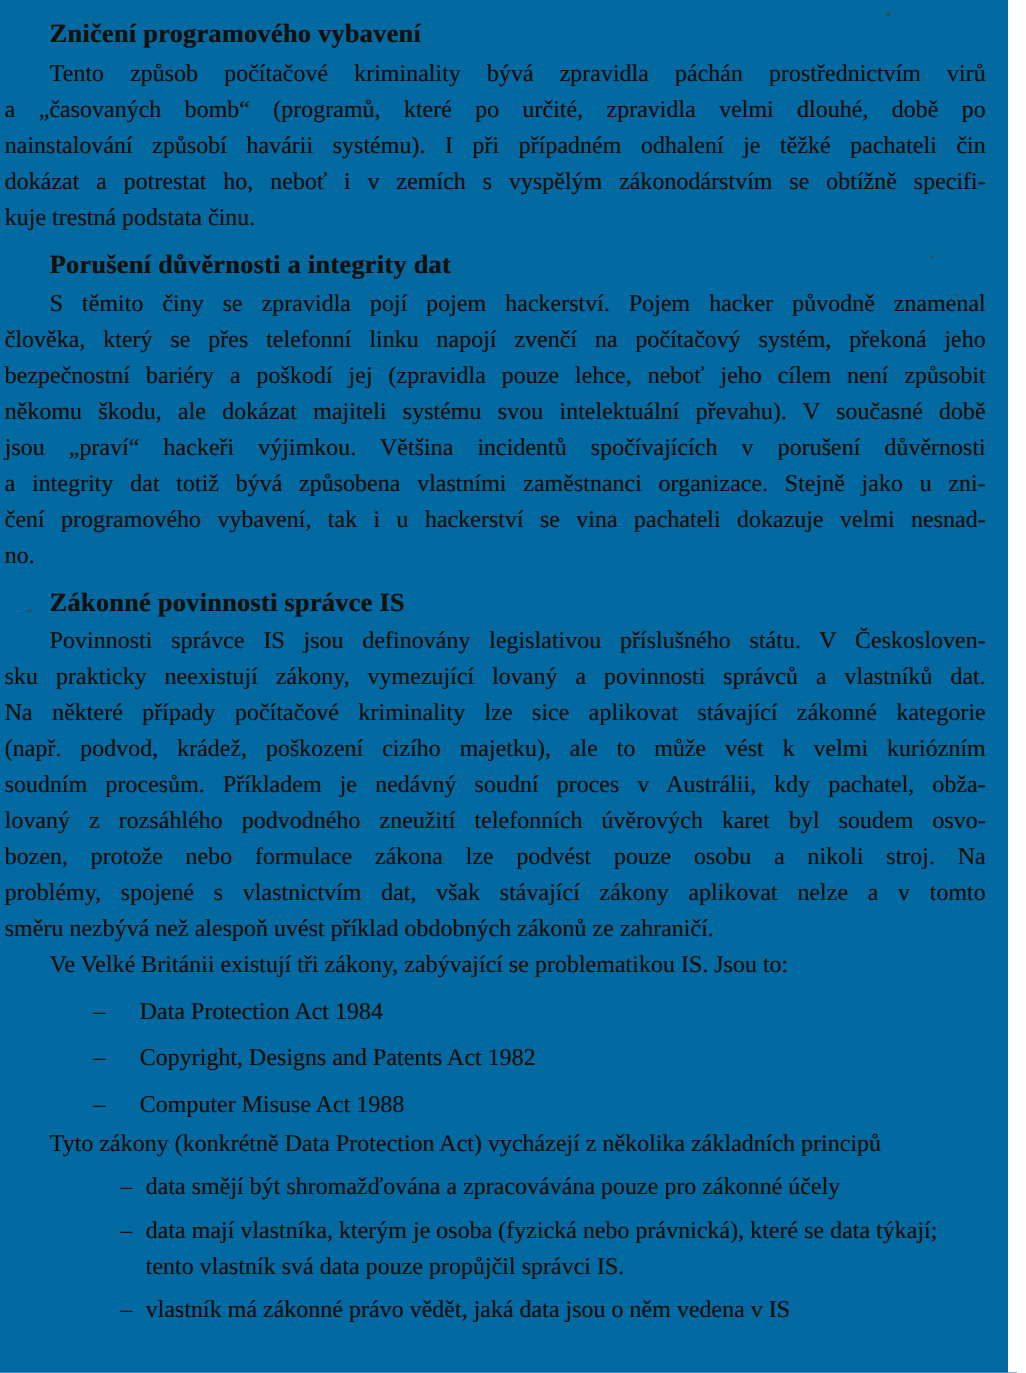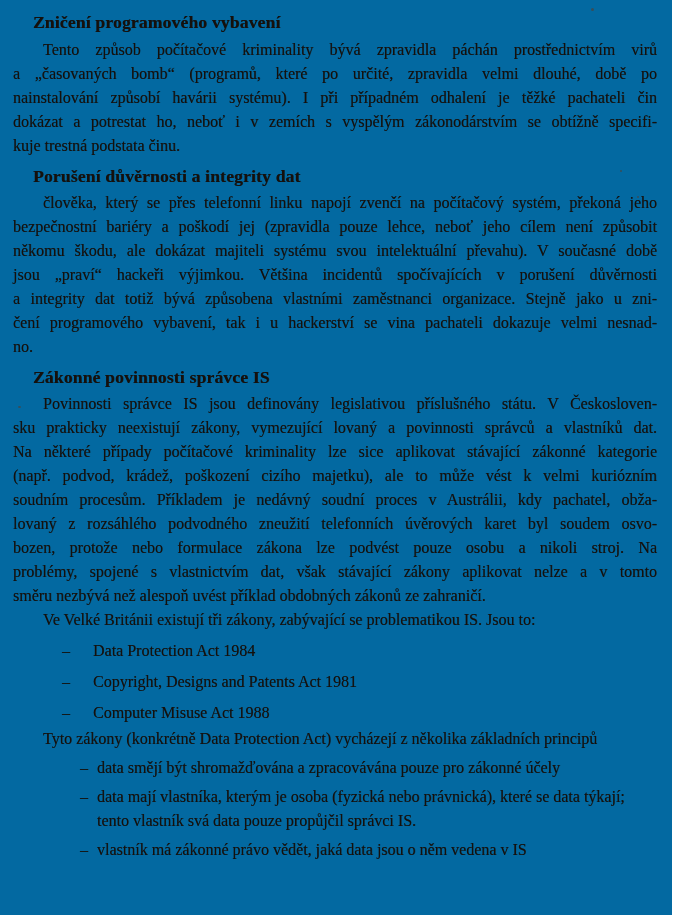--- a/index.html
+++ b/index.html
@@ -19,21 +19,21 @@
   
   .h{
     font-size:17.5px;font-weight:700;line-height:21px;
     padding-left:30px;letter-spacing:.2px;
     text-shadow:.4px .3px 0 rgba(21,16,12,.65);
   }
   .h1{margin-bottom:5px;}
   .h2,.h3{margin-top:8px;margin-bottom:4px;}
   
   .para{font-size:16px;line-height:24px;text-shadow:.35px .25px 0 rgba(21,16,12,.5);}
-  .para .line{text-align:justify;text-align-last:justify;margin-left:10px;}
+  .para .line{text-align:justify;text-align-last:justify;}
   .para .line:first-child{text-indent:30px;}
   .para .line:last-child{text-align-last:left;}
   
   .blist{font-size:16px;line-height:24px;text-shadow:.35px .25px 0 rgba(21,16,12,.5);}
   .blist .bullet-item{display:flex;align-items:flex-start;}
   .blist .dash{flex:0 0 auto;}
   .blist .bullet-text{flex:1 1 auto;}
   .acts{margin-left:59px;margin-top:3px;}
   .acts .bullet-item{margin-top:7px;}
   .acts .dash{width:31px;}
@@ -58,20 +58,21 @@
   <div class="para">
       <div class="line">Tento způsob počítačové kriminality bývá zpravidla páchán prostřednictvím virů</div>
       <div class="line">a „časovaných bomb“ (programů, které po určité, zpravidla velmi dlouhé, době po</div>
       <div class="line">nainstalování způsobí havárii systému). I při případném odhalení je těžké pachateli čin</div>
       <div class="line">dokázat a potrestat ho, neboť i v zemích s vyspělým zákonodárstvím se obtížně specifi-</div>
       <div class="line">kuje trestná podstata činu.</div>
     </div>
 
   <div class="h h2">Porušení důvěrnosti a integrity dat</div>
   <div class="para">
+      <div class="line">S těmito činy se zpravidla pojí pojem hackerství. Pojem hacker původně znamenal</div>
       <div class="line">člověka, který se přes telefonní linku napojí zvenčí na počítačový systém, překoná jeho</div>
       <div class="line">bezpečnostní bariéry a poškodí jej (zpravidla pouze lehce, neboť jeho cílem není způsobit</div>
       <div class="line">někomu škodu, ale dokázat majiteli systému svou intelektuální převahu). V současné době</div>
       <div class="line">jsou „praví“ hackeři výjimkou. Většina incidentů spočívajících v porušení důvěrnosti</div>
       <div class="line">a integrity dat totiž bývá způsobena vlastními zaměstnanci organizace. Stejně jako u zni-</div>
       <div class="line">čení programového vybavení, tak i u hackerství se vina pachateli dokazuje velmi nesnad-</div>
       <div class="line">no.</div>
     </div>
 
   <div class="h h3">Zákonné povinnosti správce IS</div>
@@ -91,21 +92,21 @@
       <div class="line">Ve Velké Británii existují tři zákony, zabývající se problematikou IS. Jsou to:</div>
     </div>
 
   <div class="blist acts">
       <div class="bullet-item">
         <span class="dash">–</span>
         <span class="bullet-text">Data Protection Act 1984</span>
       </div>
       <div class="bullet-item">
         <span class="dash">–</span>
-        <span class="bullet-text">Copyright, Designs and Patents Act 1981</span>
+        <span class="bullet-text">Copyright, Designs and Patents Act 1982</span>
       </div>
       <div class="bullet-item">
         <span class="dash">–</span>
         <span class="bullet-text">Computer Misuse Act 1988</span>
       </div>
     </div>
 
   <div class="para followup">
       <div class="line">Tyto zákony (konkrétně Data Protection Act) vycházejí z několika základních principů</div>
     </div>

